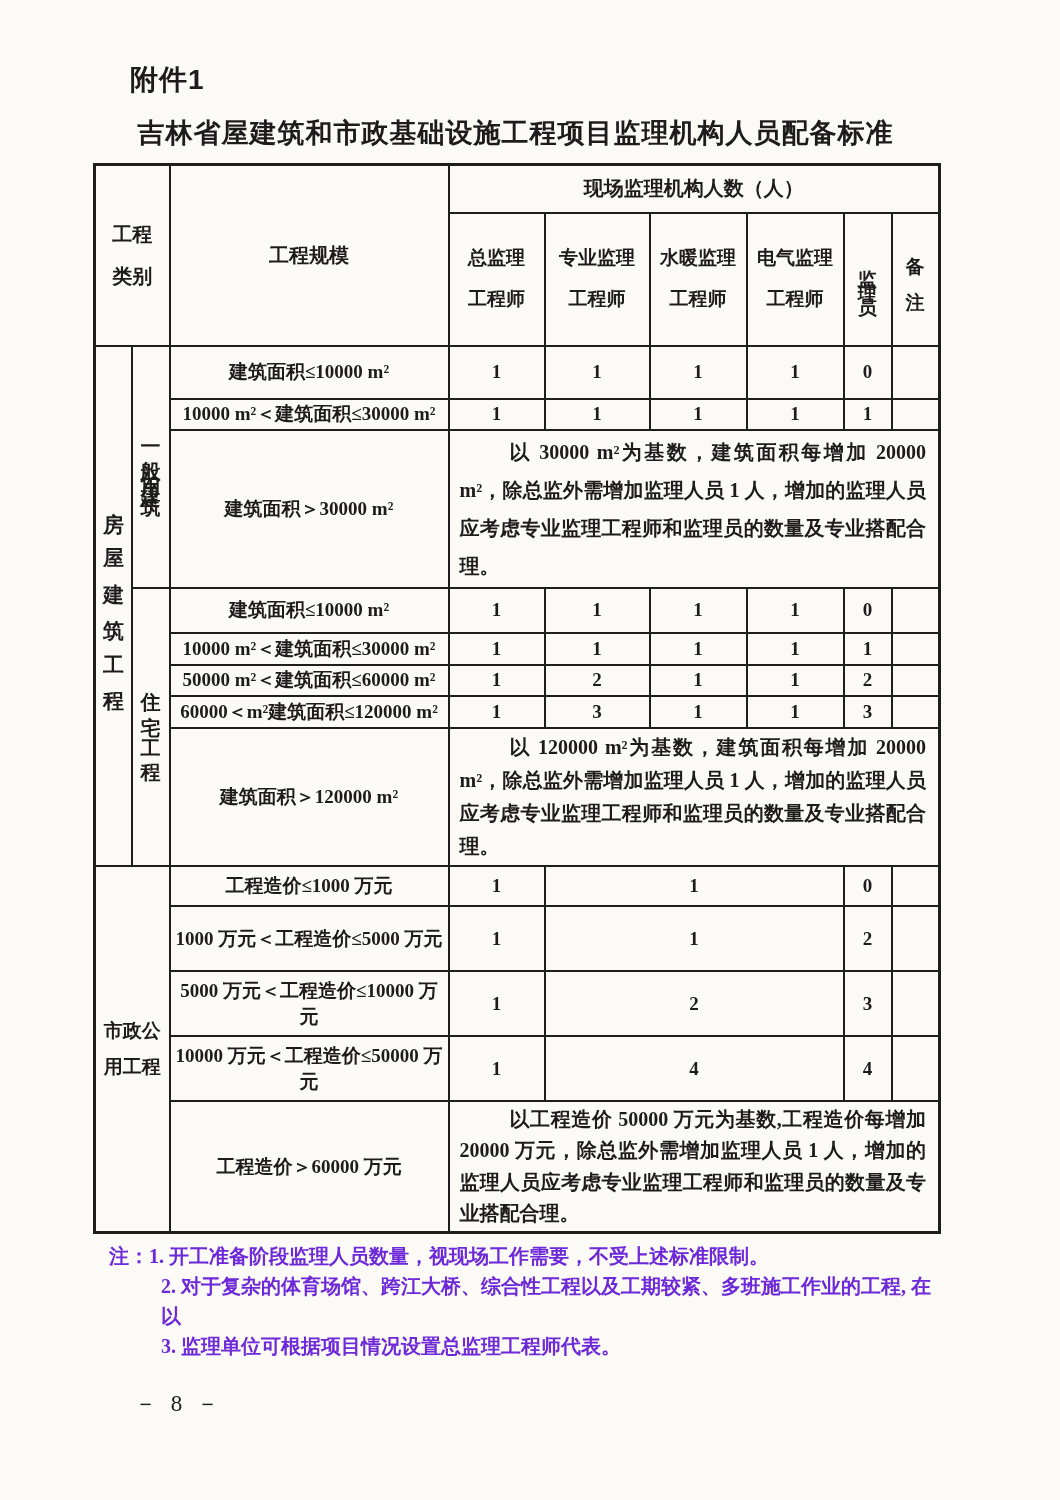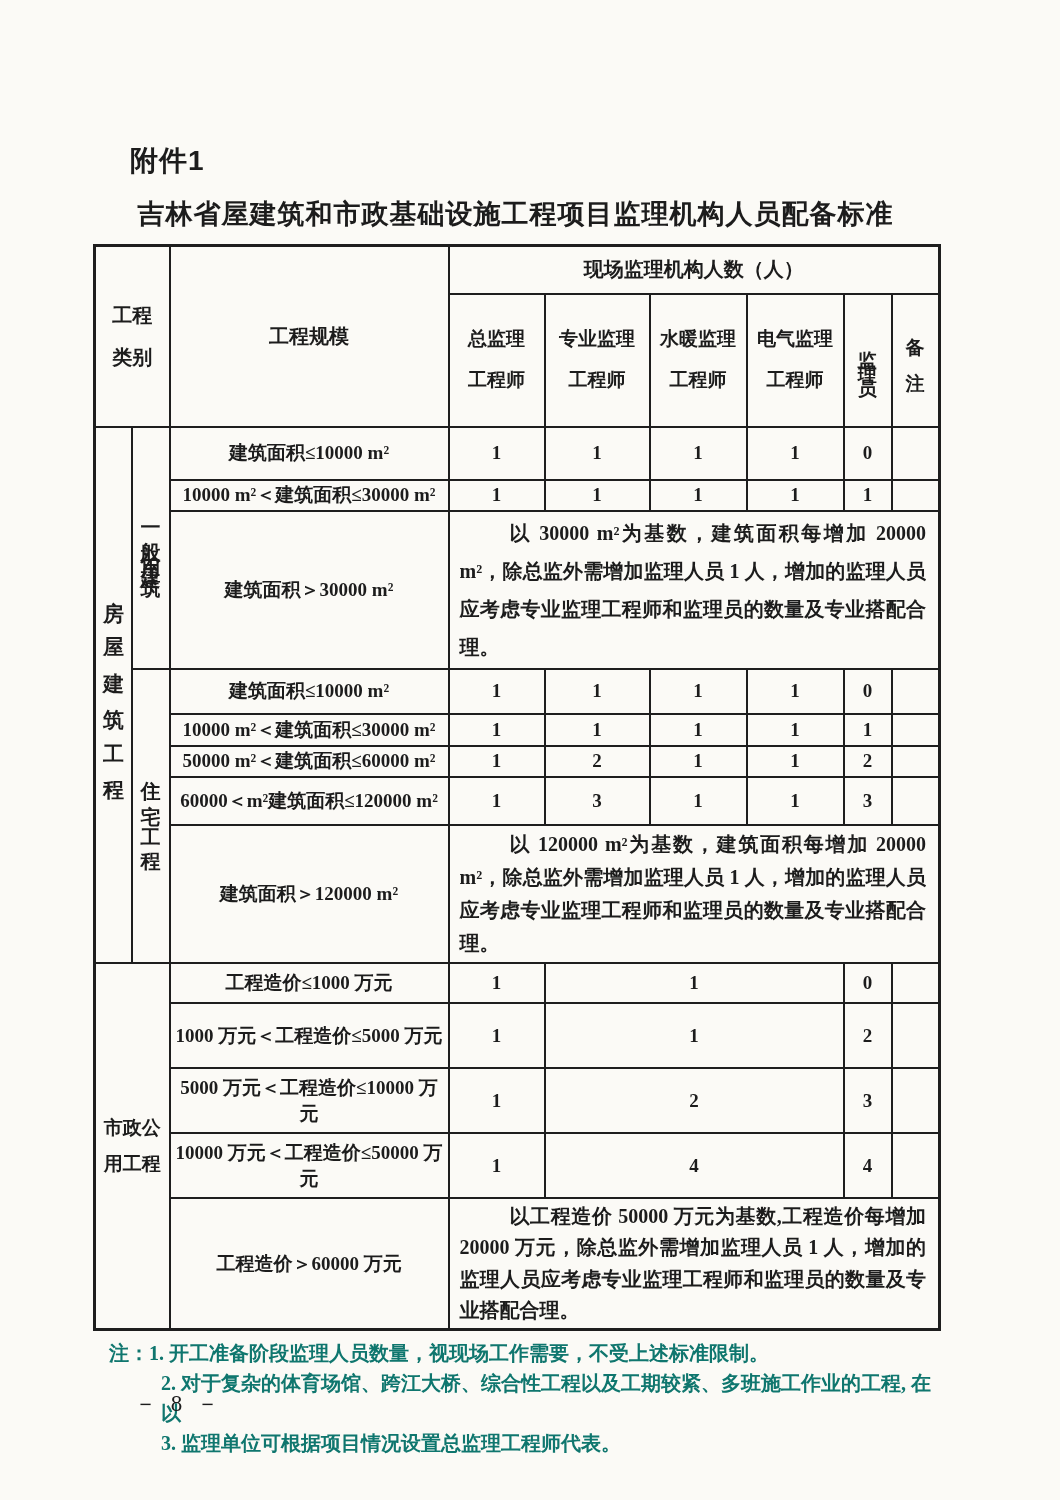--- a/index.html
+++ b/index.html
@@ -11,27 +11,26 @@
     color: #1c1c1c;
   }
   .page {
     position: relative;
     width: 1060px; height: 1500px;
     overflow: hidden;
   }
   .content { margin-left: 93px; width: 845px; }
 
   .attachment-label {
-    padding-top: 110px;
+    padding-top: 61px;
     margin-left: 37px;
     font-family: "Liberation Sans", sans-serif;
     font-size: 28px;
     font-weight: 600;
     letter-spacing: 1px;
-    margin-top: 32px;
   }
   .doc-title {
     margin-top: 16px;
     text-align: center;
     font-family: "Liberation Sans", sans-serif;
     font-size: 27px;
     font-weight: 800;
     letter-spacing: 1px;
     white-space: nowrap;
   }
@@ -87,21 +86,21 @@
     font-weight: 700;
   }
   .lh-a p { line-height: 1.9; }
   .lh-b p { line-height: 1.66; }
   .lh-c p { line-height: 1.56; }
 
   .footnotes {
     margin-top: 7px;
     font-size: 20px;
     font-weight: 700;
-    color: #0f766e;
+    color: #6d28d9;
   }
   .footnotes .fn-line { line-height: 1.5; }
   .fn-i1 { padding-left: 16px; }
   .fn-i2 { padding-left: 68px; }
   .fn-i0 { padding-left: 2px; }
 
   .page-number {
     position: absolute;
     left: 134px;
     top: 1388px;
@@ -226,21 +225,21 @@
       <tr style="height:31px">
         <td class="scale">50000 m²＜建筑面积≤60000 m²</td>
         <td class="num">1</td>
         <td class="num">2</td>
         <td class="num">1</td>
         <td class="num">1</td>
         <td class="num">2</td>
         <td class="num"></td>
       </tr>
 
-      <tr style="height:48px">
+      <tr style="height:32px">
         <td class="scale">60000＜m²建筑面积≤120000 m²</td>
         <td class="num">1</td>
         <td class="num">3</td>
         <td class="num">1</td>
         <td class="num">1</td>
         <td class="num">3</td>
         <td class="num"></td>
       </tr>
 
       <tr style="height:100px">

